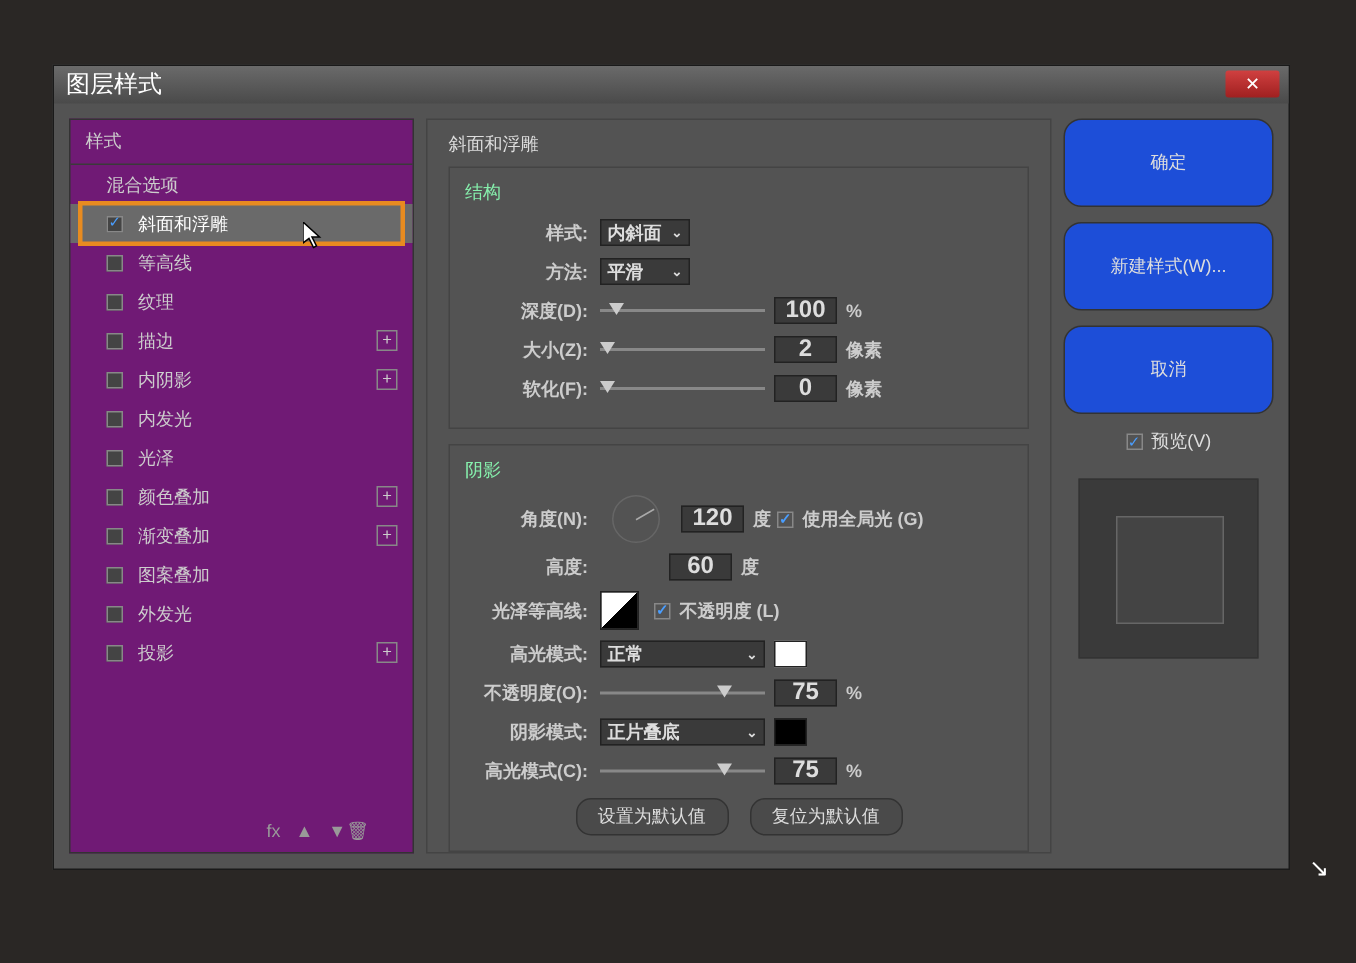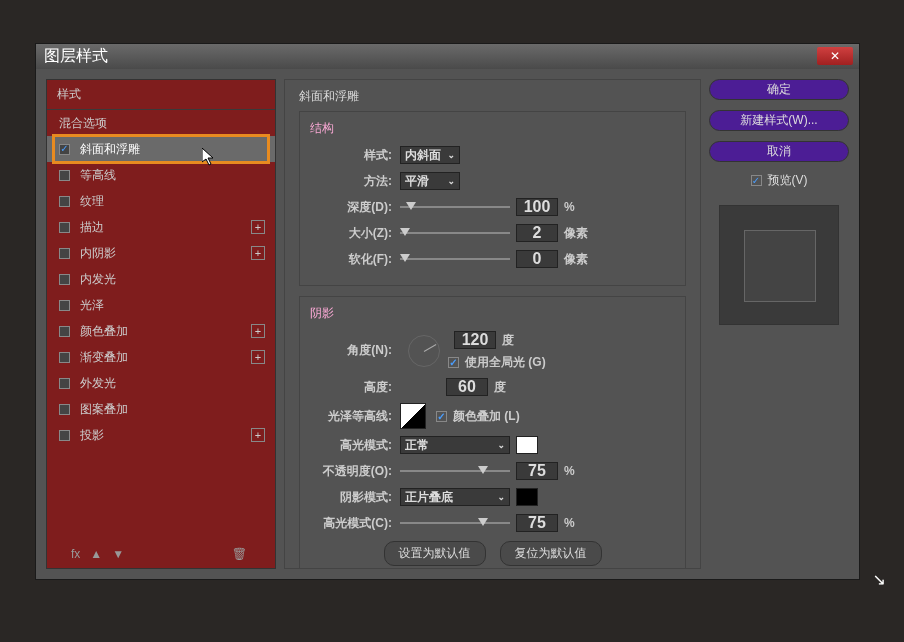--- a/index.html
+++ b/index.html
@@ -2,54 +2,54 @@
 <html><head>
 <meta charset="utf-8">
 <style>
 * { margin: 0; padding: 0; box-sizing: border-box; font-family: "Microsoft YaHei", sans-serif; }
 body { background: #2a2725; width: 904px; height: 642px; position: relative; overflow: hidden; }
 .dialog { position: absolute; left: 35px; top: 43px; width: 825px; height: 537px; background: #535353; border: 1px solid #1a1a1a; }
 .titlebar { height: 25px; background: linear-gradient(#6a6a6a,#4a4a4a); display: flex; align-items: center; padding: 0 8px; position: relative; }
 .titlebar-text { color: #fff; font-size: 16px; }
 .close-btn { position: absolute; right: 6px; top: 3px; width: 36px; height: 18px; background: linear-gradient(#d04040,#a02020); border-radius: 2px; display: flex; align-items: center; justify-content: center; color: #fff; font-size: 12px; cursor: pointer; }
 .dialog-body { display: flex; height: calc(100% - 25px); padding: 10px; gap: 8px; }
-.styles-panel { width: 230px; background: #7f1d1d; border: 1px solid #333; position: relative; }
+.styles-panel { width: 230px; background: #701a75; border: 1px solid #333; position: relative; }
 .style-header { padding: 6px 10px; color: #ccc; font-size: 12px; border-bottom: 1px solid #3a3a3a; }
-.style-item { display: flex; align-items: center; padding: 5px 12px; color: #ccc; font-size: 12px; cursor: pointer; position: relative; height: 26px; }
+.style-item { display: flex; align-items: center; padding: 5px 24px; color: #ccc; font-size: 12px; cursor: pointer; position: relative; height: 26px; }
 .style-item .cb { width: 11px; height: 11px; border: 1px solid #888; margin-right: 10px; background: #444; display: flex; align-items: center; justify-content: center; }
 .style-item .cb.checked::after { content: "✓"; color: #4a9eff; font-size: 10px; line-height: 1; }
 .style-item .add { position: absolute; right: 10px; width: 14px; height: 14px; border: 1px solid #888; display: flex; align-items: center; justify-content: center; color: #ccc; font-size: 11px; }
 .style-item.selected { background: #6a6a6a; color: #fff; }
 .highlight-frame { position: absolute; left: 5px; top: 54px; width: 218px; height: 30px; border: 3px solid #e88b20; pointer-events: none; z-index: 5; }
 .cursor { position: absolute; left: 155px; top: 68px; z-index: 6; pointer-events: none; }
-.panel-footer { position: absolute; bottom: 0; left: 0; right: 4px; height: 28px; display: flex; align-items: center; padding: 0 24px; color: #999; font-size: 12px; justify-content: space-between; }
+.panel-footer { position: absolute; bottom: 0; left: 0; right: 16px; height: 28px; display: flex; align-items: center; padding: 0 13px; color: #999; font-size: 12px; justify-content: flex-end; }
 .panel-footer .left { display: flex; gap: 10px; align-items: center; }
 .content-panel { flex: 1; background: #535353; border: 1px solid #444; padding: 8px 14px; color: #ccc; font-size: 12px; overflow: hidden; }
 .section-title { font-size: 12px; color: #ddd; margin-bottom: 6px; }
 .fieldset { border: 1px solid #444; padding: 8px 10px 10px; margin-bottom: 10px; }
-.fieldset-title { color: #f9a8d4; font-size: 12px; margin-bottom: 8px; }
+.fieldset-title { color: #86efac; font-size: 12px; margin-bottom: 8px; }
 .row { display: flex; align-items: center; margin-bottom: 6px; min-height: 20px; font-weight: bold; }
 .lbl { width: 90px; text-align: right; padding-right: 8px; color: #ccc; }
 .select { background: #3a3a3a; border: 1px solid #222; color: #ddd; height: 18px; min-width: 60px; padding: 0 4px; display: flex; align-items: center; justify-content: space-between; gap: 6px; }
 .select .caret { font-size: 9px; }
 .slider { width: 110px; height: 14px; position: relative; display: flex; align-items: center; }
 .slider .track { height: 2px; background: #888; width: 100%; position: relative; }
 .slider .thumb { position: absolute; top: -4px; width: 0; height: 0; border-left: 5px solid transparent; border-right: 5px solid transparent; border-top: 8px solid #ccc; }
 .num { width: 42px; height: 18px; background: #3a3a3a; border: 1px solid #222; color: #ddd; text-align: center; line-height: 16px; margin: 1px 6px; font-size: 16px; }
 .unit { color: #ccc; }
 .radio { width: 11px; height: 11px; border: 1px solid #888; border-radius: 50%; margin-right: 4px; display: inline-flex; align-items: center; justify-content: center; }
 .radio.checked::after { content: ""; width: 5px; height: 5px; background: #ccc; border-radius: 50%; }
 .angle-widget { width: 32px; height: 32px; border: 1px solid #666; border-radius: 50%; position: relative; margin: 0 8px; }
 .angle-widget::after { content: ""; position: absolute; width: 14px; height: 1px; background: #aaa; left: 50%; top: 50%; transform-origin: left; transform: rotate(-30deg); }
 .gloss { width: 26px; height: 26px; background: linear-gradient(135deg,#fff 0%,#fff 50%,#000 50%,#000 100%); border: 1px solid #222; margin-right: 10px; }
 .swatch { width: 22px; height: 18px; border: 1px solid #222; margin-left: 6px; }
 .btn-sm { background: #4a4a4a; border: 1px solid #333; border-radius: 10px; padding: 3px 14px; color: #ddd; font-size: 12px; cursor: pointer; }
 .btn-row { display: flex; gap: 14px; justify-content: center; margin-top: 8px; }
 .right-panel { width: 140px; display: flex; flex-direction: column; gap: 10px; align-items: stretch; }
-.rbtn { background: #4c1d95; border: 1px solid #333; border-radius: 12px; padding: 1px 0; color: #ddd; font-size: 12px; text-align: center; cursor: pointer; }
+.rbtn { background: #1d4ed8; border: 1px solid #333; border-radius: 12px; padding: 20px 0; color: #ddd; font-size: 12px; text-align: center; cursor: pointer; }
 .preview-row { display: flex; align-items: center; gap: 6px; color: #ddd; font-size: 12px; justify-content: center; }
 .preview-box { width: 120px; height: 120px; border: 1px solid #333; background: #3a3a3a; margin: 6px auto 0; position: relative; }
 .preview-inner { position: absolute; left: 24px; top: 24px; width: 72px; height: 72px; border: 1px solid #666; background: #444; }
 .corner-handle { position: absolute; right: 18px; bottom: 53px; color: #fff; font-size: 16px; }
 </style>
 </head>
 <body>
 
 <div class="dialog">
   <div class="titlebar">
@@ -99,25 +99,25 @@
             <span>颜色叠加</span>
             <span class="add">+</span>
           </div>
           <div class="style-item">
             <span class="cb"></span>
             <span>渐变叠加</span>
             <span class="add">+</span>
           </div>
           <div class="style-item">
             <span class="cb"></span>
+            <span>图案叠加</span>
+          </div>
+          <div class="style-item">
+            <span class="cb"></span>
             <span>外发光</span>
-          </div>
-          <div class="style-item">
-            <span class="cb"></span>
-            <span>图案叠加</span>
           </div>
           <div class="style-item">
             <span class="cb"></span>
             <span>投影</span>
             <span class="add">+</span>
           </div>
         </div>
       <div class="highlight-frame"></div>
       <svg class="cursor" width="14" height="18" viewBox="0 0 14 18">
           <path d="M0 0 L0 14 L4 11 L7 17 L9 16 L6 10 L11 10 Z" fill="#fff" stroke="#000" stroke-width="1"></path>
@@ -181,42 +181,42 @@
           <div class="num">0</div>
           <span class="unit">像素</span>
         </div>
       </div>
 
       <div class="fieldset">
         <div class="fieldset-title">阴影</div>
         <div class="row">
           <span class="lbl">角度(N):</span>
           <div class="angle-widget"></div>
-          <div style="display:flex;flex-direction:column;gap:4px">
+          <div style="display:flex;flex-direction:row;gap:4px">
             <div style="display:flex;align-items:center">
               <div class="num">120</div>
               <span class="unit">度</span>
             </div>
             <div style="display:flex;align-items:center">
               <span class="cb checked" style="width:11px;height:11px;border:1px solid #888;margin-right:6px;display:inline-flex;align-items:center;justify-content:center;color:#4a9eff;font-size:10px">✓</span>
               <span>使用全局光 (G)</span>
             </div>
           </div>
         </div>
         <div class="row">
           <span class="lbl">高度:</span>
           <div style="width:40px"></div>
           <div class="num">60</div>
           <span class="unit">度</span>
         </div>
         <div class="row">
           <span class="lbl">光泽等高线:</span>
           <div class="gloss"></div>
           <span style="width:11px;height:11px;border:1px solid #888;margin-right:6px;display:inline-flex;align-items:center;justify-content:center;color:#4a9eff;font-size:10px">✓</span>
-          <span>颜色叠加 (L)</span>
+          <span>不透明度 (L)</span>
         </div>
         <div class="row">
           <span class="lbl">高光模式:</span>
           <div class="select" style="min-width:110px">
               <span>正常</span>
               <span class="caret">⌄</span>
             </div>
           <div class="swatch" style="background:#ffffff"></div>
         </div>
         <div class="row">

